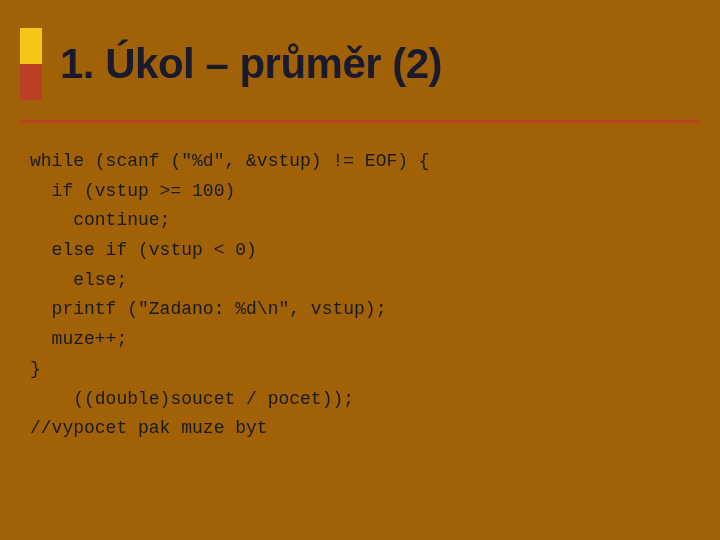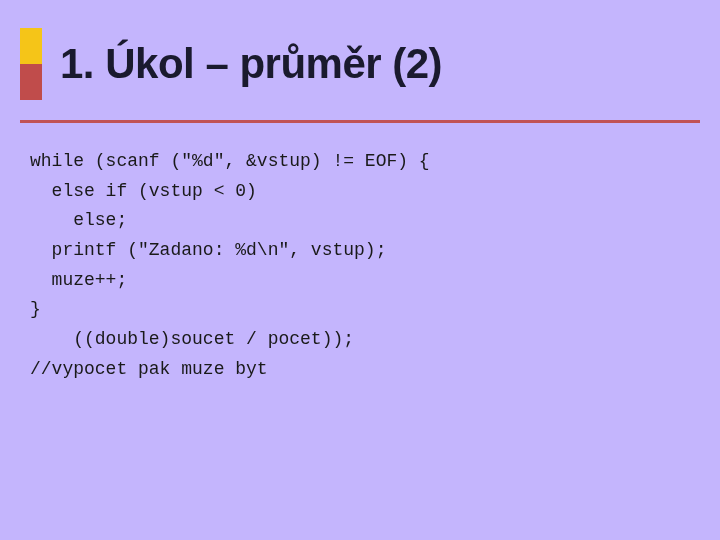--- a/index.html
+++ b/index.html
@@ -12,21 +12,21 @@
       width: 720px;
       height: 540px;
       background: #ffffff;
       font-family: Arial, sans-serif;
       overflow: hidden;
     }
 
     .slide {
       width: 720px;
       height: 540px;
-      background: #c4b5fd;
+      background: #a16207;
       position: relative;
     }
 
     .header {
       display: flex;
       align-items: center;
       padding: 28px 40px 20px 20px;
       gap: 0;
     }
 
@@ -87,20 +87,22 @@
       <div class="accent-top"></div>
       <div class="accent-bottom"></div>
     </div>
     <h1 class="title">1. Úkol – průměr (2)</h1>
   </div>
 
   <div class="divider"></div>
 
   <div class="code-block">
     <span class="code-line">while (scanf ("%d", &amp;vstup) != EOF) {</span>
+    <span class="code-line">  if (vstup &gt;= 100)</span>
+    <span class="code-line">    continue;</span>
     <span class="code-line">  else if (vstup &lt; 0)</span>
     <span class="code-line">    else;</span>
     <span class="code-line">  printf ("Zadano: %d\n", vstup);</span>
     <span class="code-line">  muze++;</span>
     <span class="code-line">}</span>
     <span class="code-line"></span>
     <span class="code-line">    ((double)soucet / pocet));</span>
     <span class="code-line">//vypocet pak muze byt</span>
   </div>
 

